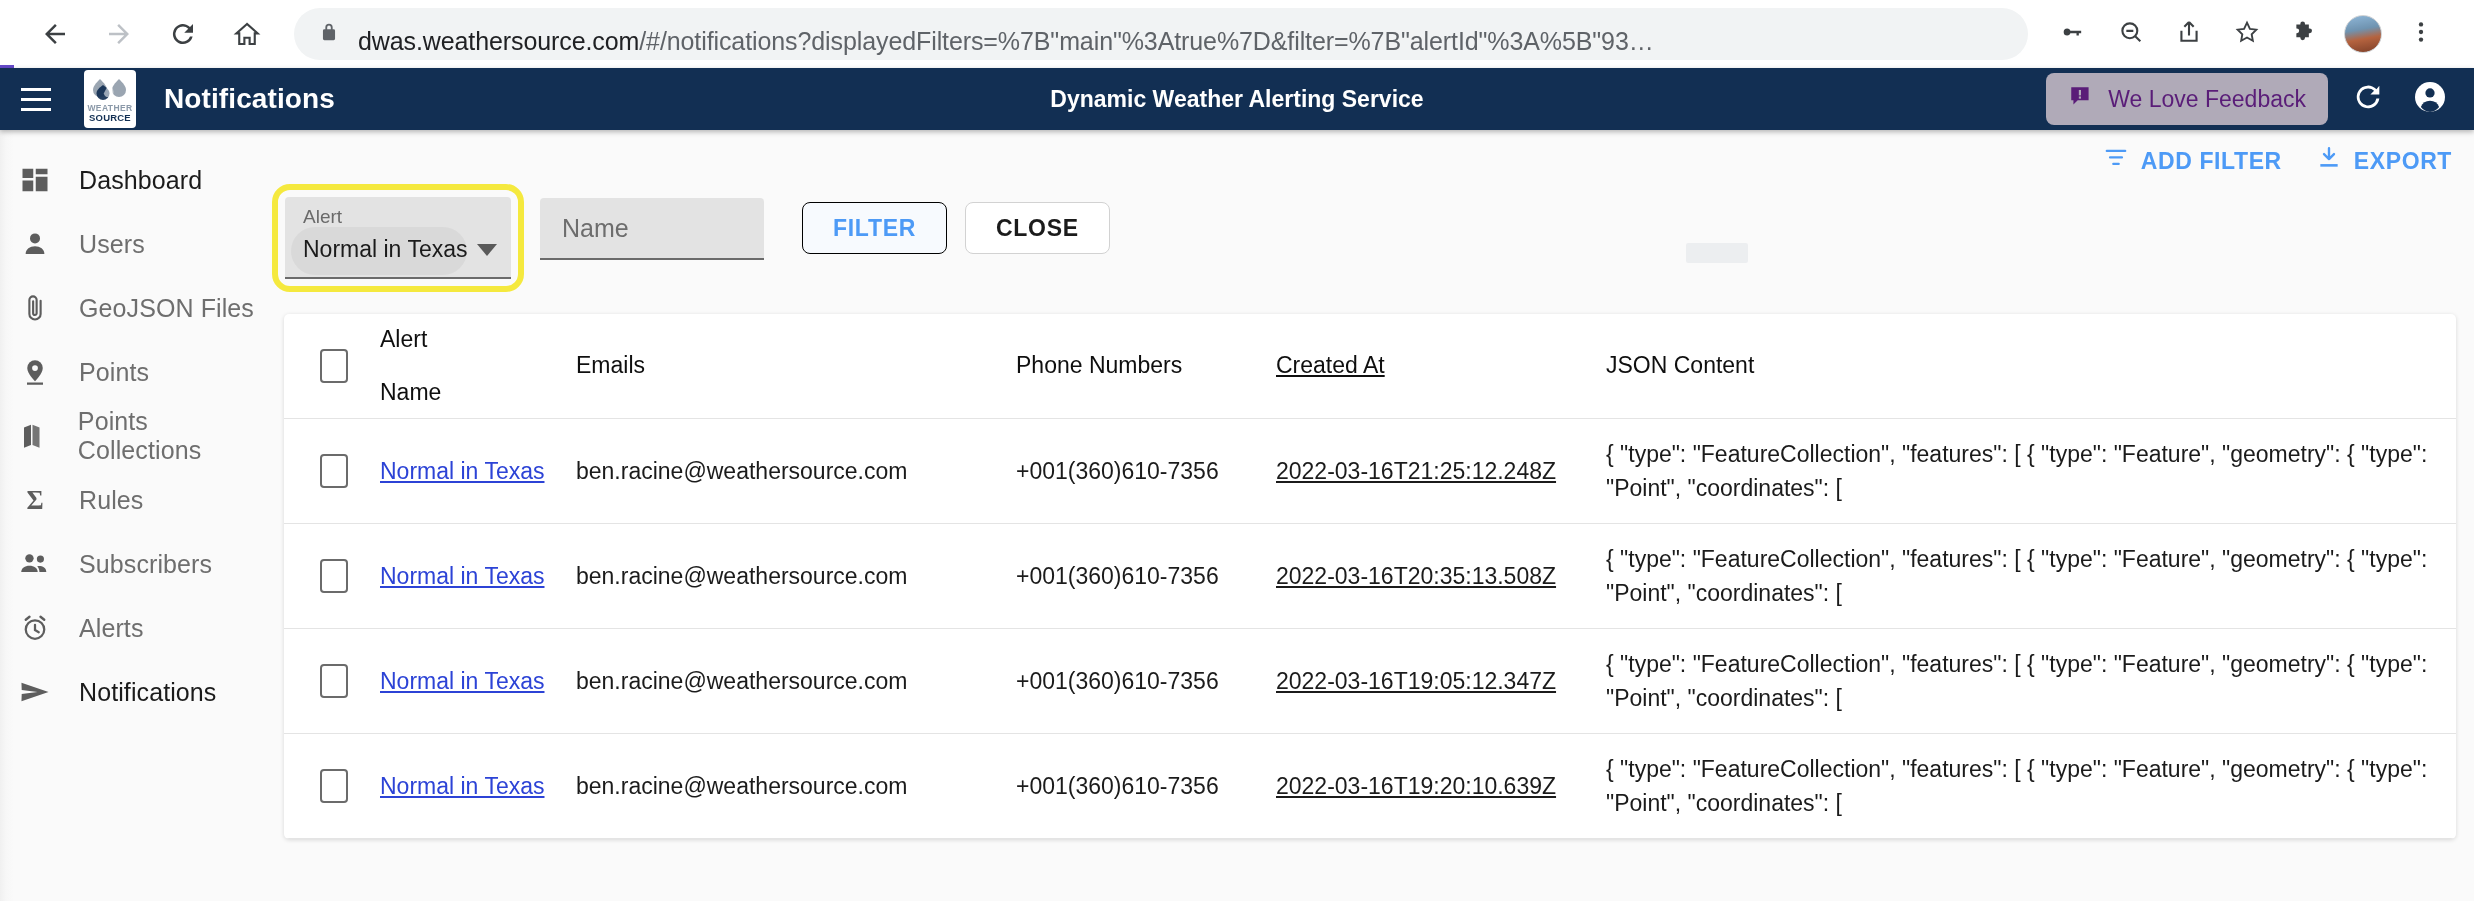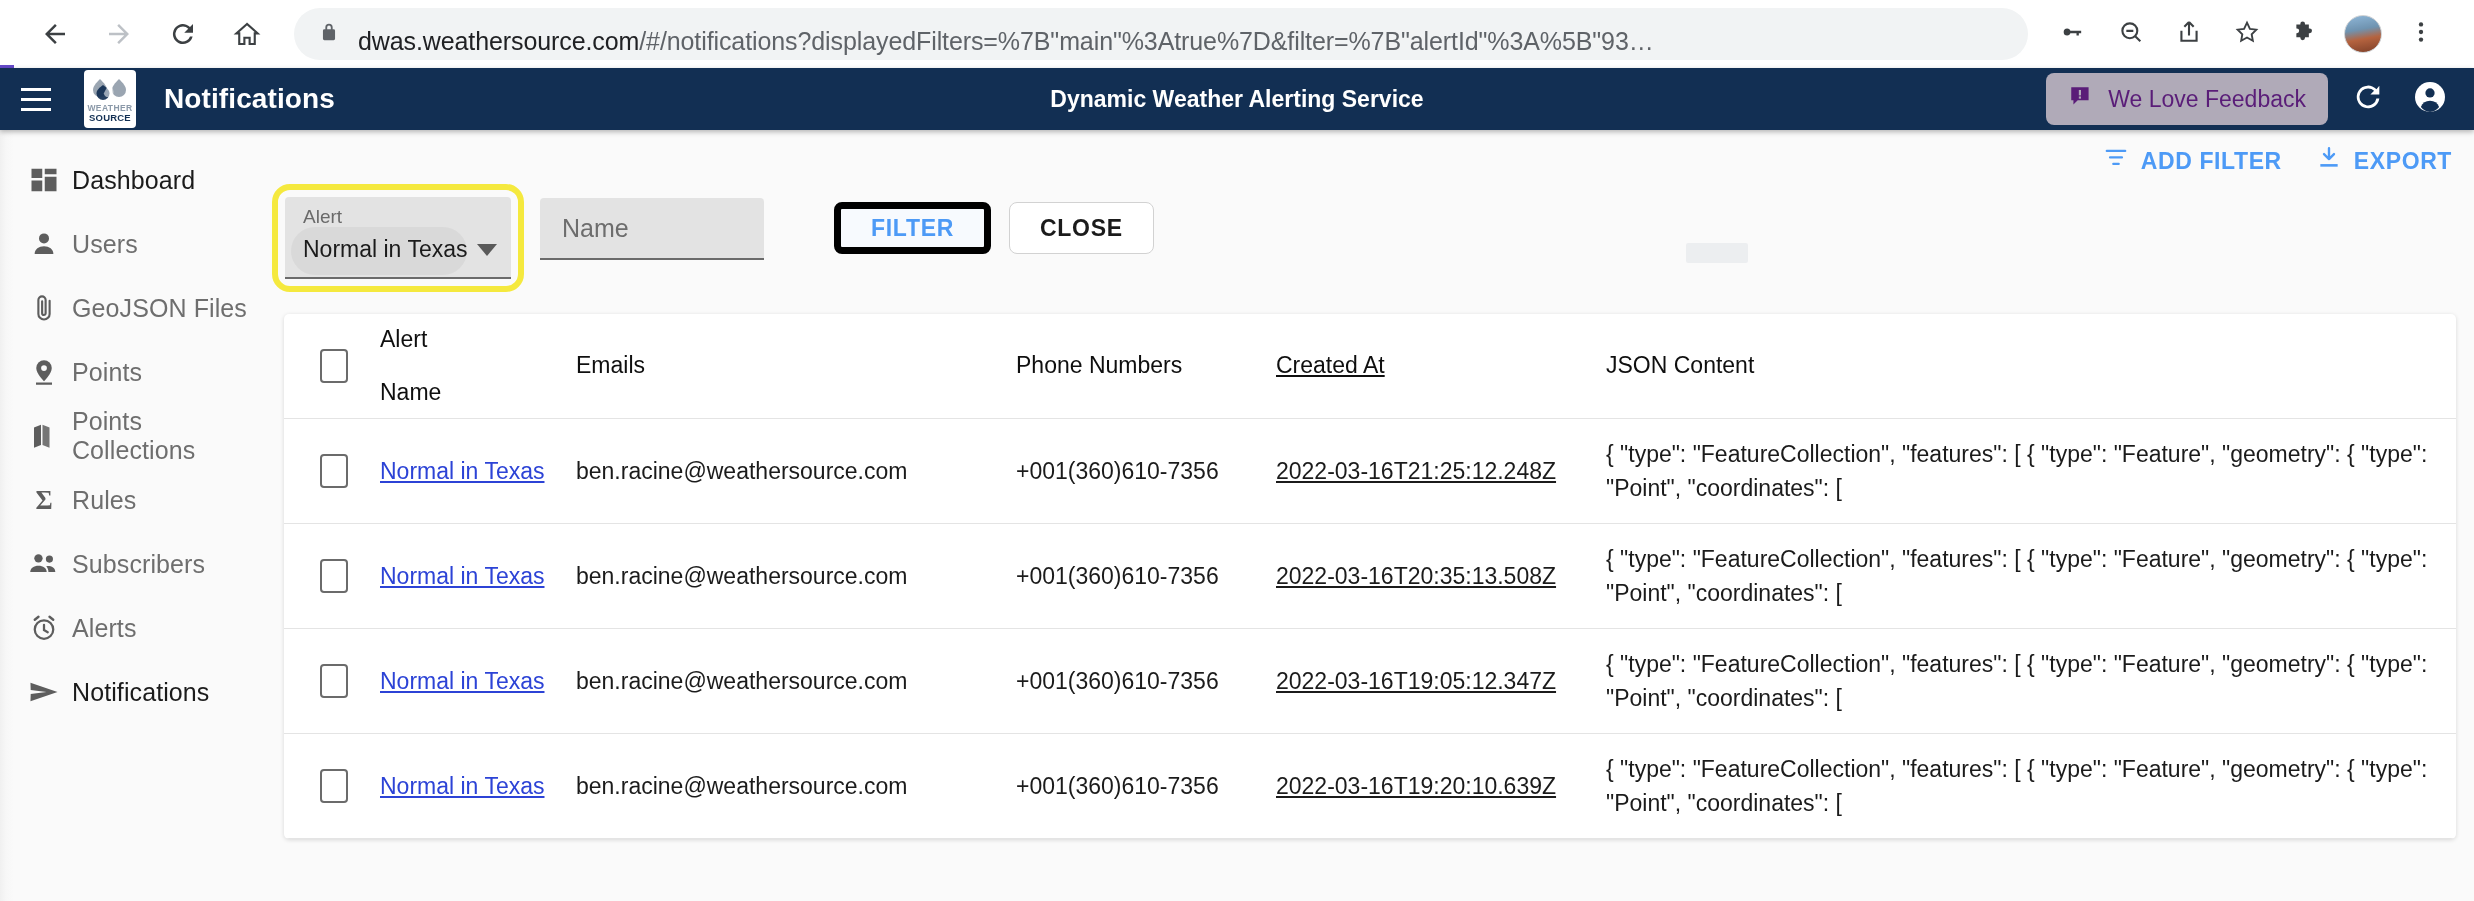--- a/index.html
+++ b/index.html
@@ -122,21 +122,21 @@
   .sidebar {
     width: 272px;
     background: linear-gradient(to right,#f0f0f0 0px,#f7f7f7 6px,#fafafa 14px);
     padding-top: 18px;
     flex: 0 0 272px;
     position: relative;
   }
   .side-item {
     height: 64px;
     display: flex; align-items: center;
-    padding-left: 26px; gap: 10px;
+    padding-left: 17px; gap: 26px;
   }
   .side-item .s-icon { width: 36px; display: flex; align-items: center; justify-content: center; }
   .side-item .s-label { font-size: 25px; color: #6e6e6e; letter-spacing: 0.1px; }
   .side-item.active .s-label { color: #1b1b1b; }
 
   .content {
     flex: 1 1 auto;
     position: relative;
     background: #fafafa;
     overflow: hidden;
@@ -202,21 +202,21 @@
   .caret { width: 0; height: 0; border-left: 10px solid transparent; border-right: 10px solid transparent; border-top: 12px solid #5a5a5a; position: relative; z-index: 2; }
 
   .name-field { width: 224px; margin-left: 10px; }
 
   .btn-group { display: flex; gap: 18px; margin-left: 38px; margin-top: 4px; }
   .btn {
     height: 52px; border-radius: 8px;
     display: flex; align-items: center; justify-content: center;
     padding: 0 30px; font-size: 23px; font-weight: 600; letter-spacing: 0.7px;
   }
-  .btn-filter { border: 7px solid #000000; color: #4d9af6; background: #f7fafe; margin-left: 32px; }
+  .btn-filter { border: 1px solid #000000; color: #4d9af6; background: #f7fafe; }
   .btn-close { border: 1px solid #d2d2d2; color: #1b1b1b; background: #ffffff; }
 
   
   .table-card {
     margin: 22px 18px 0 12px;
     background: #ffffff;
     border-radius: 5px;
     box-shadow: 0 1px 4px rgba(0,0,0,0.14);
     overflow: hidden;
   }

